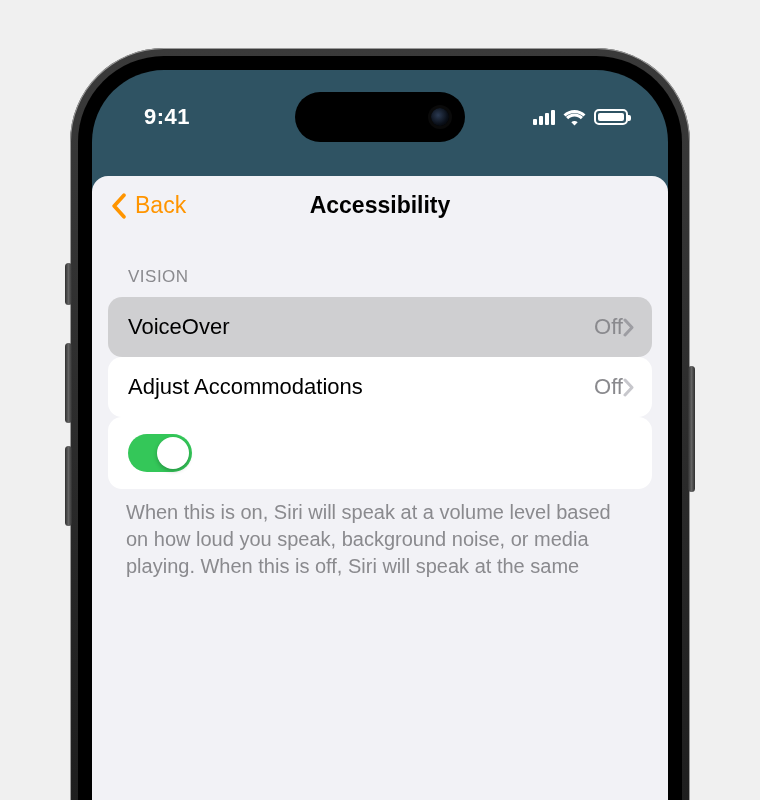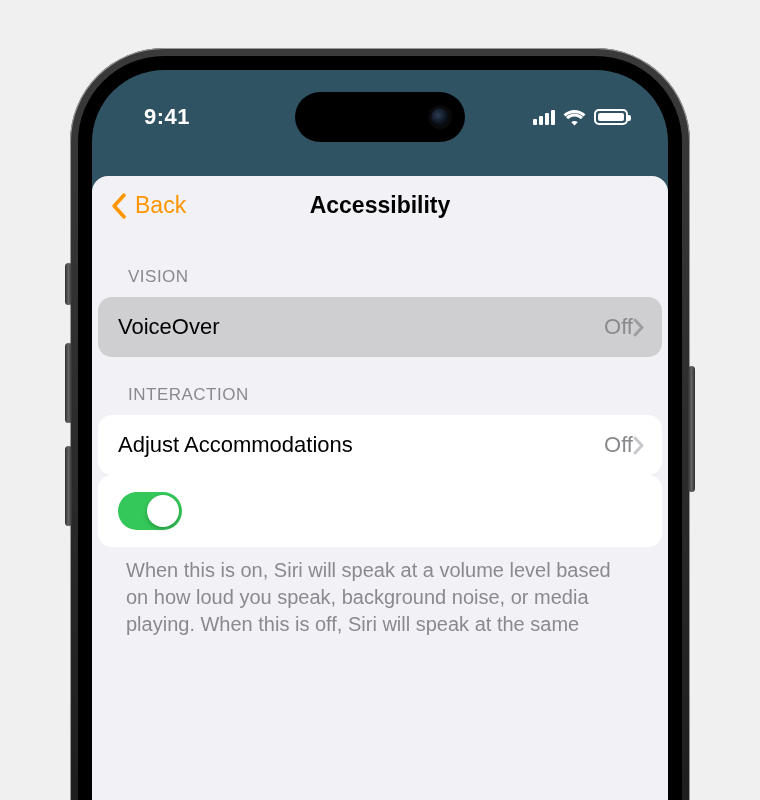--- a/index.html
+++ b/index.html
@@ -138,21 +138,21 @@
     }
 
     .section-header {
       color: #8a8a8e;
       font-size: 17px;
       letter-spacing: 0.5px;
       padding: 28px 36px 10px;
     }
     .section-header.first { padding-top: 30px; }
 
-    .cell-group { margin: 0 6px; }
+    .cell-group { margin: 0 16px; }
     .cell {
       background: #ffffff;
       border-radius: 14px;
       padding: 17px 18px 17px 20px;
       display: flex;
       align-items: center;
       justify-content: space-between;
       font-size: 22px;
       color: #000;
     }
@@ -245,21 +245,20 @@
                 <span>Off</span>
                 <span class="chevron-right">
                   <svg width="11" height="19" viewBox="0 0 11 19">
                       <path d="M2 2 L9 9.5 L2 17" stroke="#9d9da2" stroke-width="3" fill="none" stroke-linecap="round" stroke-linejoin="round"></path>
                     </svg>
                 </span>
               </span>
             </div>
           </div>
 
-          <div class="section-header">INTERACTION</div>
           <div class="cell-group">
             <div class="cell">
               <span>Adjust Accommodations</span>
               <span class="right">
                 <span>Off</span>
                 <span class="chevron-right">
                   <svg width="11" height="19" viewBox="0 0 11 19">
                       <path d="M2 2 L9 9.5 L2 17" stroke="#c7c7cc" stroke-width="3" fill="none" stroke-linecap="round" stroke-linejoin="round"></path>
                     </svg>
                 </span>

